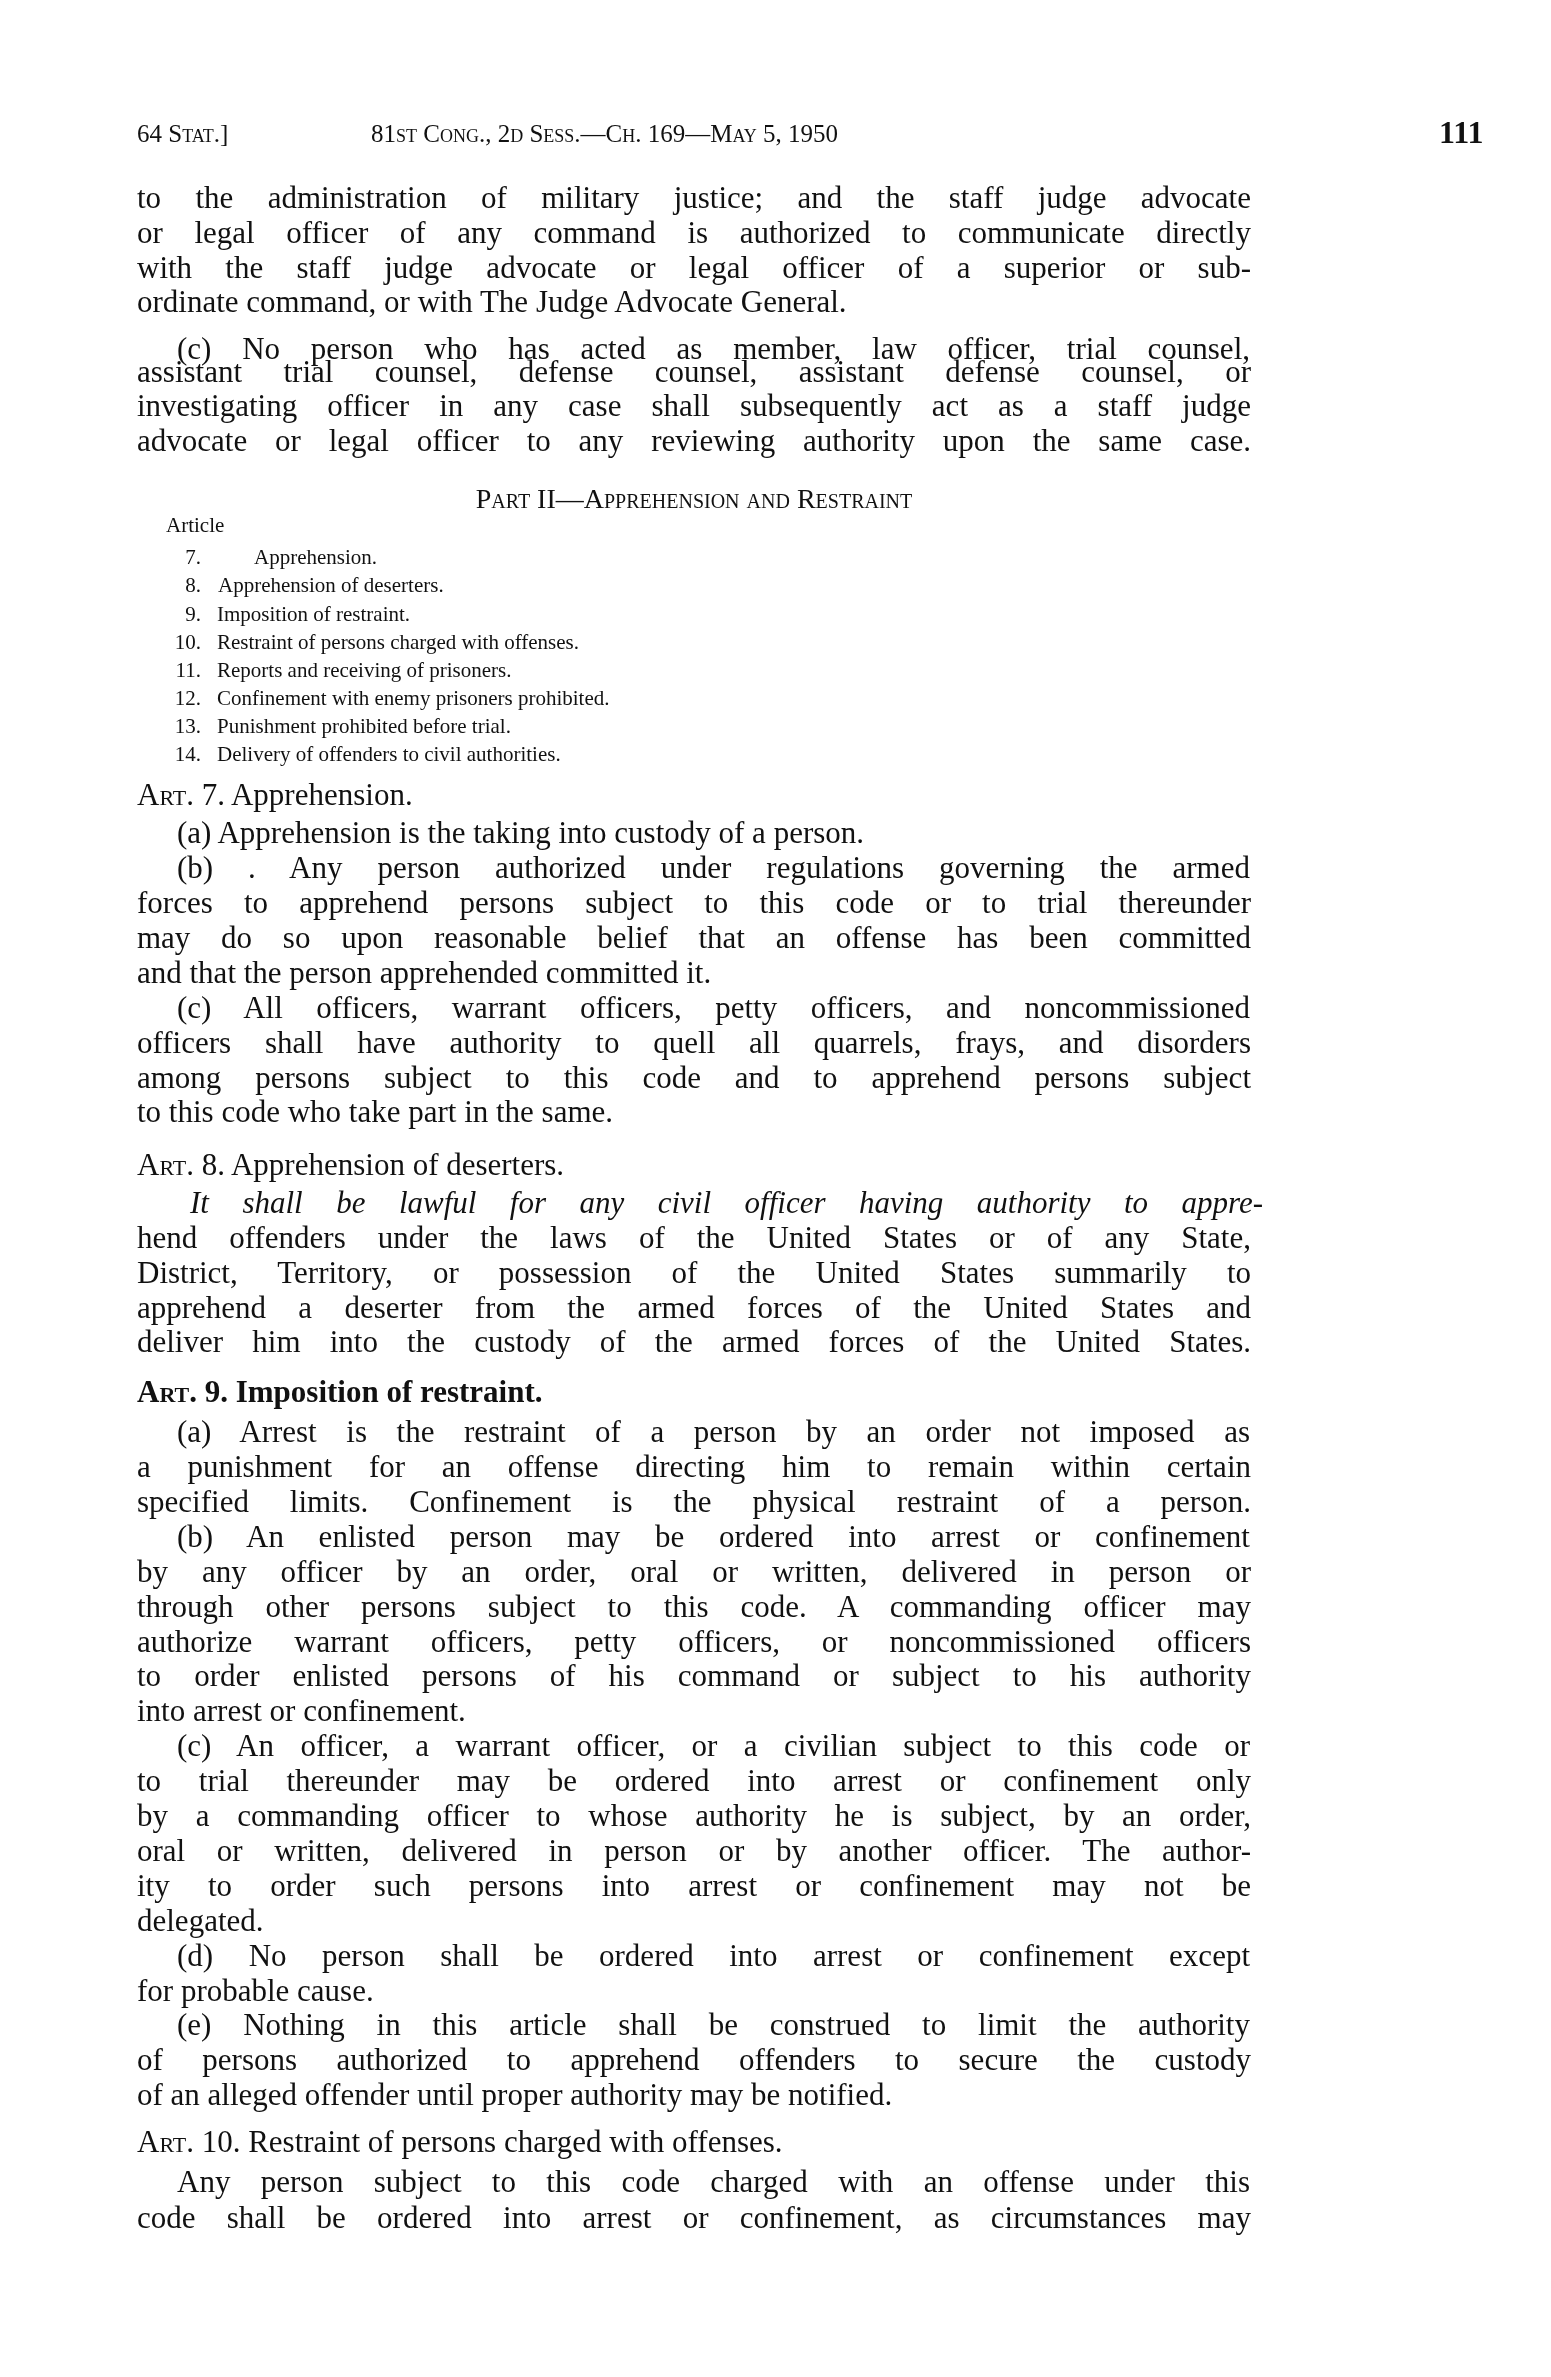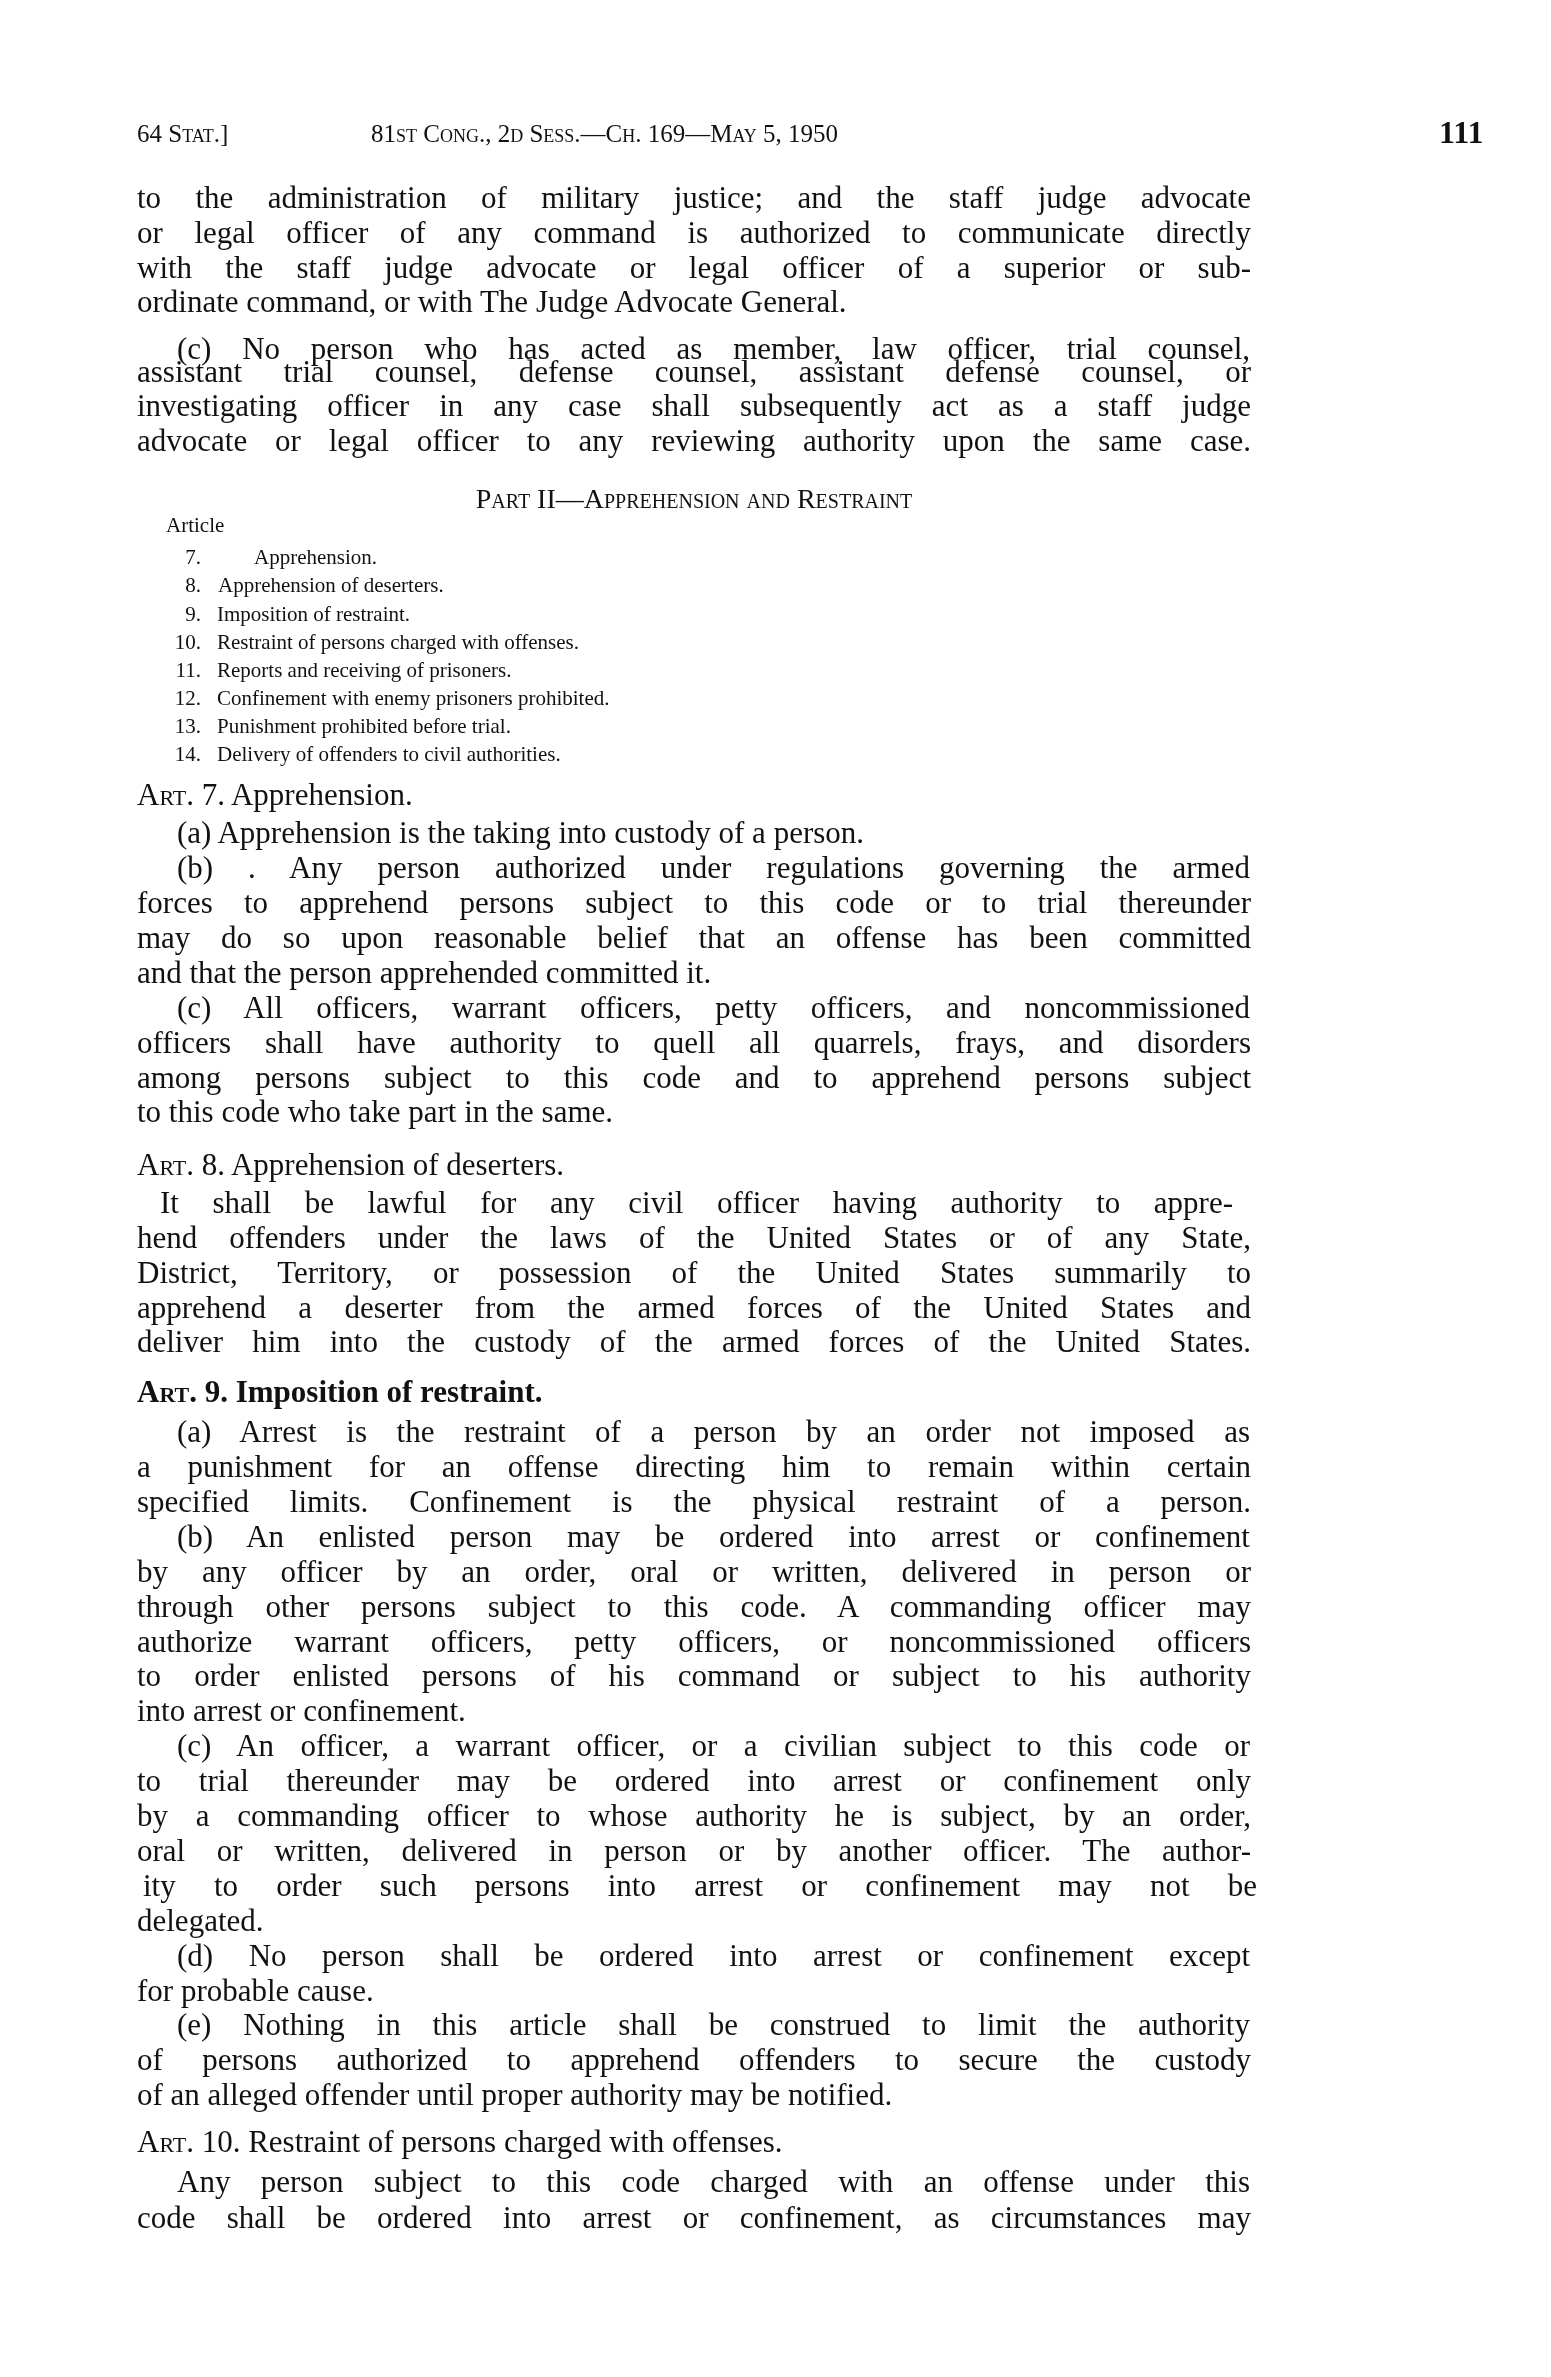--- a/index.html
+++ b/index.html
@@ -87,42 +87,42 @@
         <div class="line just" style="left: 137px; width: 1114px; top: 887px;">forces to apprehend persons subject to this code or to trial thereunder</div>
         <div class="line just" style="left: 137px; width: 1114px; top: 922px;">may do so upon reasonable belief that an offense has been committed</div>
         <div class="line left" style="left: 137px; width: 1114px; top: 957px;">and that the person apprehended committed it.</div>
         <div class="line just" style="left: 177px; width: 1073px; top: 992px;">(c) All officers, warrant officers, petty officers, and noncommissioned</div>
         <div class="line just" style="left: 137px; width: 1114px; top: 1027px;">officers shall have authority to quell all quarrels, frays, and disorders</div>
         <div class="line just" style="left: 137px; width: 1114px; top: 1062px;">among persons subject to this code and to apprehend persons subject</div>
         <div class="line left" style="left: 137px; width: 1114px; top: 1096px;">to this code who take part in the same.</div>
       </div>
       <div>
         <div class="art-head" style="top: 1149px;"><span class="abbr">Art.</span> <span>8. Apprehension of deserters.</span></div>
-        <div class="line just" style="left: 160px; width: 1073px; top: 1187px;">It shall be lawful for any civil officer having authority to appre-</div>
+        <div class="line just" style="left: 190px; width: 1073px; top: 1187px; font-style: italic;">It shall be lawful for any civil officer having authority to appre-</div>
         <div class="line just" style="left: 137px; width: 1114px; top: 1222px;">hend offenders under the laws of the United States or of any State,</div>
         <div class="line just" style="left: 137px; width: 1114px; top: 1257px;">District, Territory, or possession of the United States summarily to</div>
         <div class="line just" style="left: 137px; width: 1114px; top: 1292px;">apprehend a deserter from the armed forces of the United States and</div>
         <div class="line just" style="left: 137px; width: 1114px; top: 1326px;">deliver him into the custody of the armed forces of the United States.</div>
       </div>
       <div>
         <div class="art-head" style="top: 1376px; font-weight: bold;"><span class="abbr">Art.</span> <span>9. Imposition of restraint.</span></div>
         <div class="line just" style="left: 177px; width: 1073px; top: 1416px;">(a) Arrest is the restraint of a person by an order not imposed as</div>
         <div class="line just" style="left: 137px; width: 1114px; top: 1451px;">a punishment for an offense directing him to remain within certain</div>
         <div class="line just" style="left: 137px; width: 1114px; top: 1486px;">specified limits. Confinement is the physical restraint of a person.</div>
         <div class="line just" style="left: 177px; width: 1073px; top: 1521px;">(b) An enlisted person may be ordered into arrest or confinement</div>
         <div class="line just" style="left: 137px; width: 1114px; top: 1556px;">by any officer by an order, oral or written, delivered in person or</div>
         <div class="line just" style="left: 137px; width: 1114px; top: 1591px;">through other persons subject to this code. A commanding officer may</div>
         <div class="line just" style="left: 137px; width: 1114px; top: 1626px;">authorize warrant officers, petty officers, or noncommissioned officers</div>
         <div class="line just" style="left: 137px; width: 1114px; top: 1660px;">to order enlisted persons of his command or subject to his authority</div>
         <div class="line left" style="left: 137px; width: 1114px; top: 1695px;">into arrest or confinement.</div>
         <div class="line just" style="left: 177px; width: 1073px; top: 1730px;">(c) An officer, a warrant officer, or a civilian subject to this code or</div>
         <div class="line just" style="left: 137px; width: 1114px; top: 1765px;">to trial thereunder may be ordered into arrest or confinement only</div>
         <div class="line just" style="left: 137px; width: 1114px; top: 1800px;">by a commanding officer to whose authority he is subject, by an order,</div>
         <div class="line just" style="left: 137px; width: 1114px; top: 1835px;">oral or written, delivered in person or by another officer. The author-</div>
-        <div class="line just" style="left: 137px; width: 1114px; top: 1870px; margin-left: 6px;">ity to order such persons into arrest or confinement may not be</div>
+        <div class="line just" style="left: 137px; width: 1114px; top: 1870px;">ity to order such persons into arrest or confinement may not be</div>
         <div class="line left" style="left: 137px; width: 1114px; top: 1905px;">delegated.</div>
         <div class="line just" style="left: 177px; width: 1073px; top: 1940px;">(d) No person shall be ordered into arrest or confinement except</div>
         <div class="line left" style="left: 137px; width: 1114px; top: 1975px;">for probable cause.</div>
         <div class="line just" style="left: 177px; width: 1073px; top: 2009px;">(e) Nothing in this article shall be construed to limit the authority</div>
         <div class="line just" style="left: 137px; width: 1114px; top: 2044px;">of persons authorized to apprehend offenders to secure the custody</div>
         <div class="line left" style="left: 137px; width: 1114px; top: 2079px;">of an alleged offender until proper authority may be notified.</div>
       </div>
       <div>
         <div class="art-head" style="top: 2126px;"><span class="abbr">Art.</span> <span>10. Restraint of persons charged with offenses.</span></div>
         <div class="line just" style="left: 177px; width: 1073px; top: 2166px;">Any person subject to this code charged with an offense under this</div>

